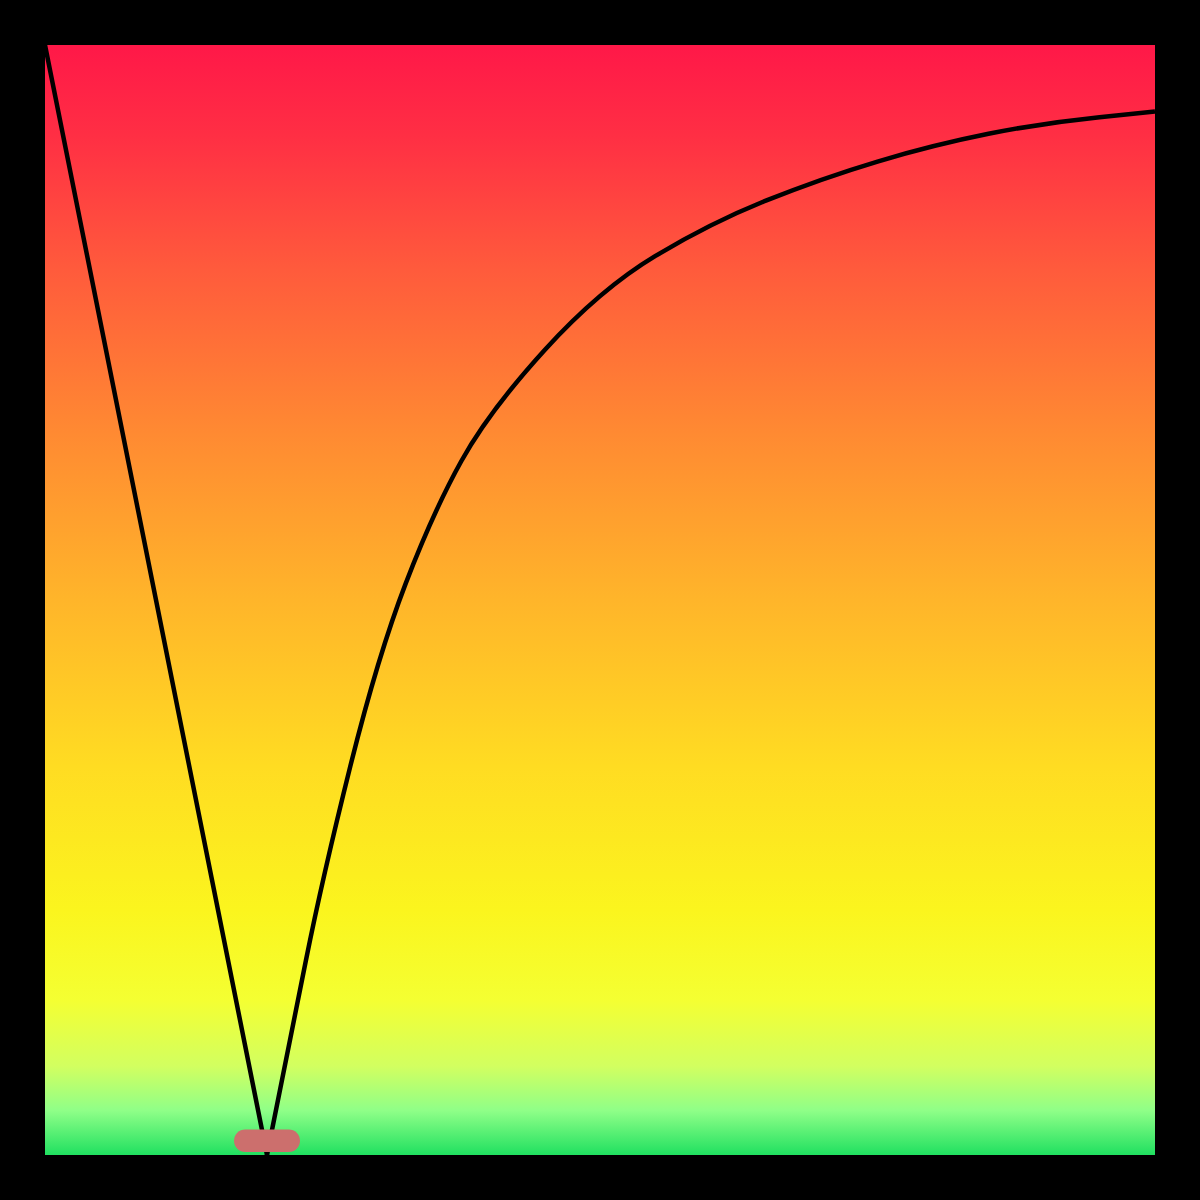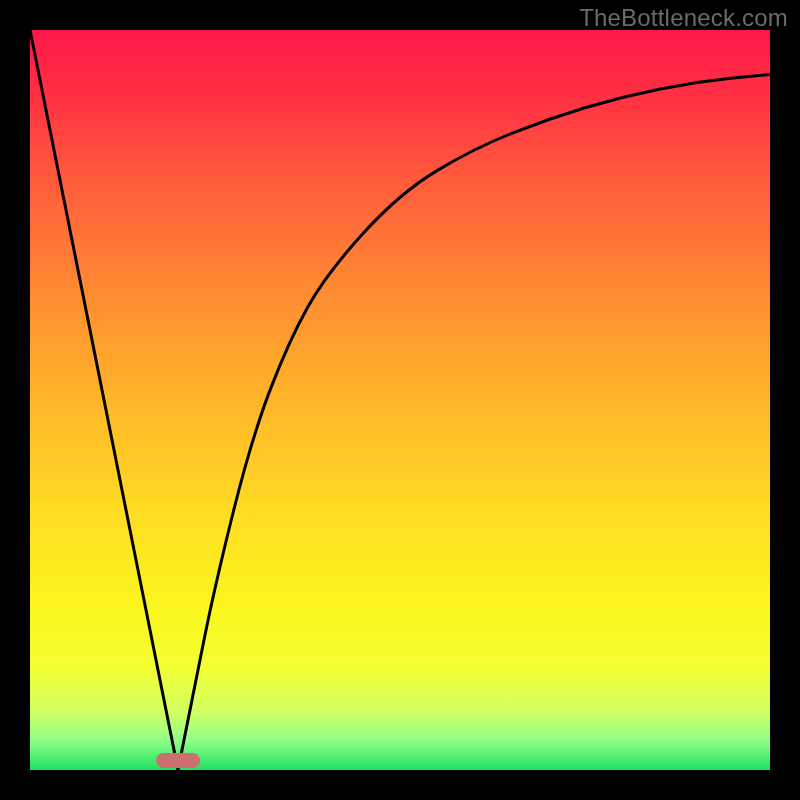--- a/index.html
+++ b/index.html
@@ -70,14 +70,13 @@
   <div class="plot-area">
 
     <svg class="curve-svg" viewBox="0 0 740 740" preserveAspectRatio="none">
       <path d="M0.00 0.00 L37.00 185.00 L74.00 370.00 L111.00 555.00 L133.20 666.00 L148.00 740.00" fill="none" stroke="#000" stroke-width="3" id="path-left"></path>
       <path d="M148.00 740.00 Q162.80 666.00 173.90 610.50 Q185.00 555.00 203.50 481.00 Q222.00 407.00 240.50 358.90 Q259.00 310.80 277.50 277.50 Q296.00 244.20 333.00 203.50 Q370.00 162.80 407.00 140.60 Q444.00 118.40 481.00 103.60 Q518.00 88.80 555.00 77.70 Q592.00 66.60 629.00 59.20 Q666.00 51.80 703.00 48.10 T740.00 44.40" fill="none" stroke="#000" stroke-width="3" id="path-right"></path>
     </svg>
 
     <div class="marker" id="marker" style="left: 125.8px; width: 44.4px; bottom: 2px; background: rgb(204, 111, 109);"></div>
   </div>
 
-  <div class="watermark">TheBottleneck.com</div>
 </div>
 
 </body></html>

